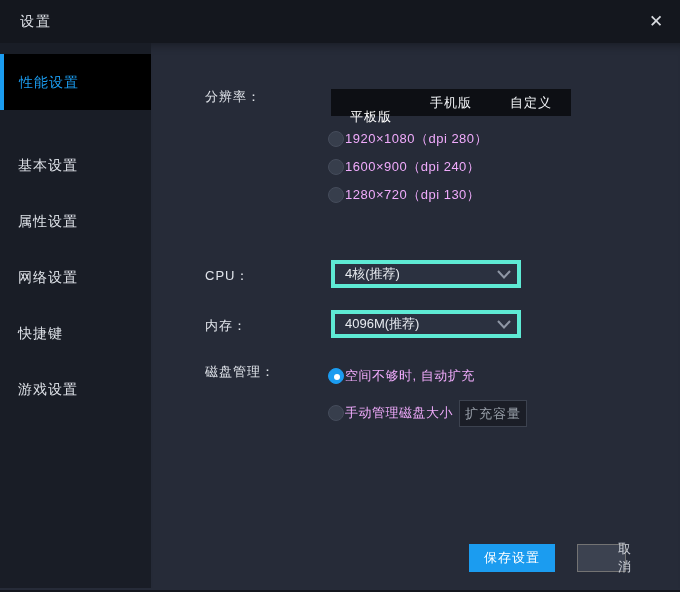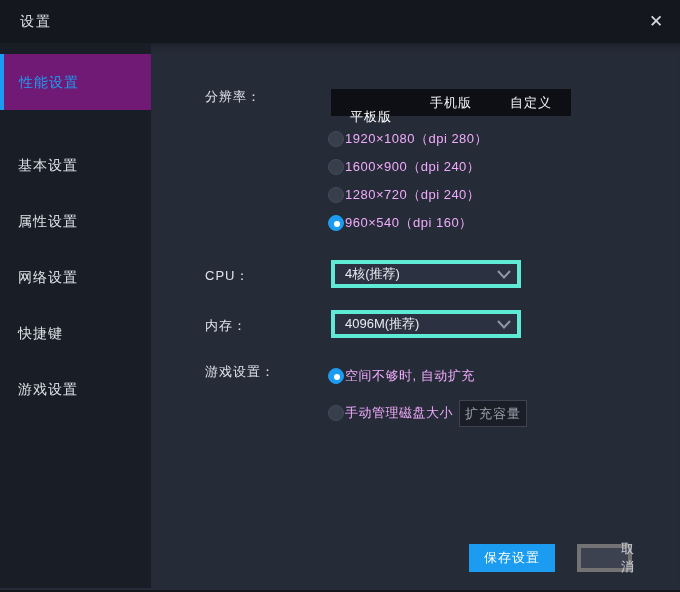--- a/index.html
+++ b/index.html
@@ -32,21 +32,21 @@
   .sidebar {
     position:absolute; left:0; top:43px; width:151px; bottom:2px;
     background:#191d26;
   }
   .side-item {
     height:56px; line-height:56px; padding-left:18px;
     font-size:14px; letter-spacing:1px; color:#dfe3e9; cursor:pointer;
     margin-top:0;
   }
   .side-item.active {
-    background:#701a75;
+    background:#000000;
     border-left:4px solid #1b9cf0;
     padding-left:15px;
     color:#1b9cf0;
     margin-top:11px; margin-bottom:0;
   }
   .side-item.first-gap { margin-top:27px; }
 
   
   .content {
     position:absolute; left:151px; top:43px; right:0; bottom:2px;
@@ -106,21 +106,21 @@
 
   
   .btn {
     position:absolute; top:501px; height:28px;
     display:flex; align-items:center; justify-content:center;
     font-size:13px; cursor:pointer; letter-spacing:1px;
   }
   .btn-save { left:318px; width:86px; background:#1b9cf0; color:#ffffff; }
   .btn-cancel {
     left:426px; width:48px; background:#3c4250; color:#ccd0d7;
-    border:4px solid #737373;
+    border:1px solid #737373;
     padding-left:47px;
   }
 </style>
 </head>
 <body>
 
 <div class="window">
 
   <div class="titlebar">
     <span class="title">设置</span>
@@ -148,25 +148,21 @@
     <div class="radio-row" style="top:87px">
       <span class="radio-circle"></span>
       <span class="radio-text">1920×1080（dpi 280）</span>
     </div>
     <div class="radio-row" style="top:115px">
       <span class="radio-circle"></span>
       <span class="radio-text">1600×900（dpi 240）</span>
     </div>
     <div class="radio-row" style="top:143px">
       <span class="radio-circle"></span>
-      <span class="radio-text">1280×720（dpi 240）</span>
-    </div>
-    <div class="radio-row selected" style="top:171px">
-      <span class="radio-circle"></span>
-      <span class="radio-text">960×540（dpi 160）</span>
+      <span class="radio-text">1280×720（dpi 130）</span>
     </div>
 
     <div class="field-label" style="top:224px">CPU：</div>
     <div class="dropdown" style="top:217px">
       <span class="value">4核(推荐)</span>
       <span class="chev">
         <svg width="14" height="9" viewBox="0 0 14 9">
             <polyline points="1,1 7,7.5 13,1" fill="none" stroke="#8e96a5" stroke-width="2"></polyline>
           </svg>
       </span>
@@ -175,21 +171,21 @@
     <div class="field-label" style="top:274px">内存：</div>
     <div class="dropdown" style="top:267px">
       <span class="value">4096M(推荐)</span>
       <span class="chev">
         <svg width="14" height="9" viewBox="0 0 14 9">
             <polyline points="1,1 7,7.5 13,1" fill="none" stroke="#8e96a5" stroke-width="2"></polyline>
           </svg>
       </span>
     </div>
 
-    <div class="field-label" style="top:320px">游戏设置：</div>
+    <div class="field-label" style="top:320px">磁盘管理：</div>
     <div class="radio-row selected" style="top:324px">
       <span class="radio-circle"></span>
       <span class="radio-text">空间不够时, 自动扩充</span>
     </div>
     <div class="radio-row" style="top:361px">
       <span class="radio-circle"></span>
       <span class="radio-text">手动管理磁盘大小</span>
     </div>
     <div class="expand-btn">扩充容量</div>
 

